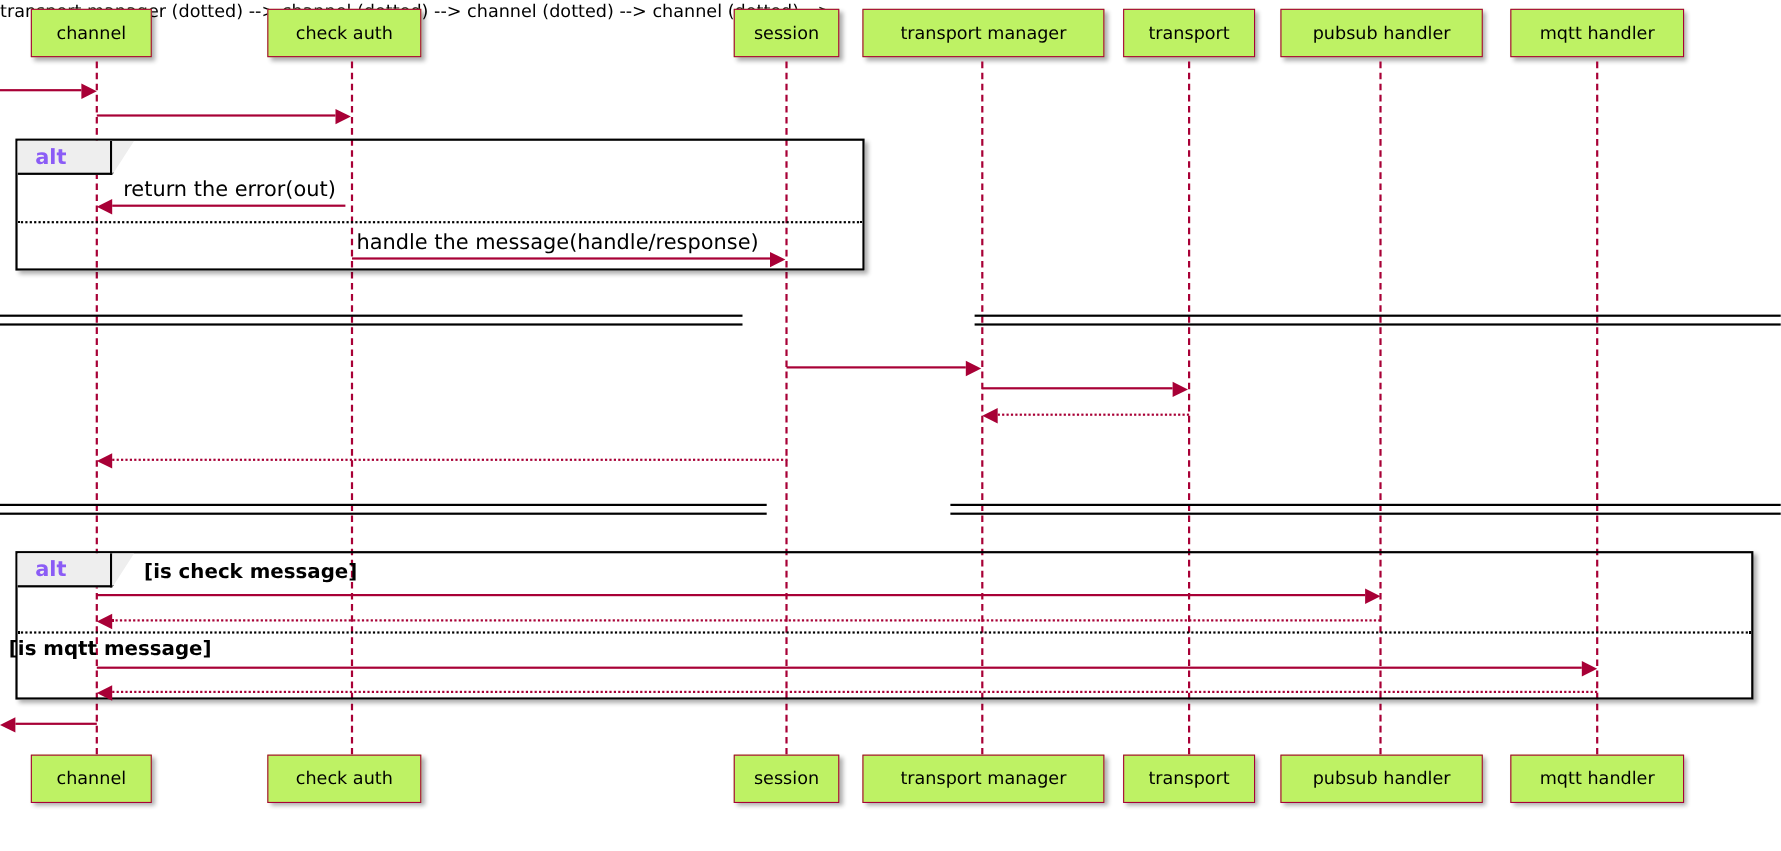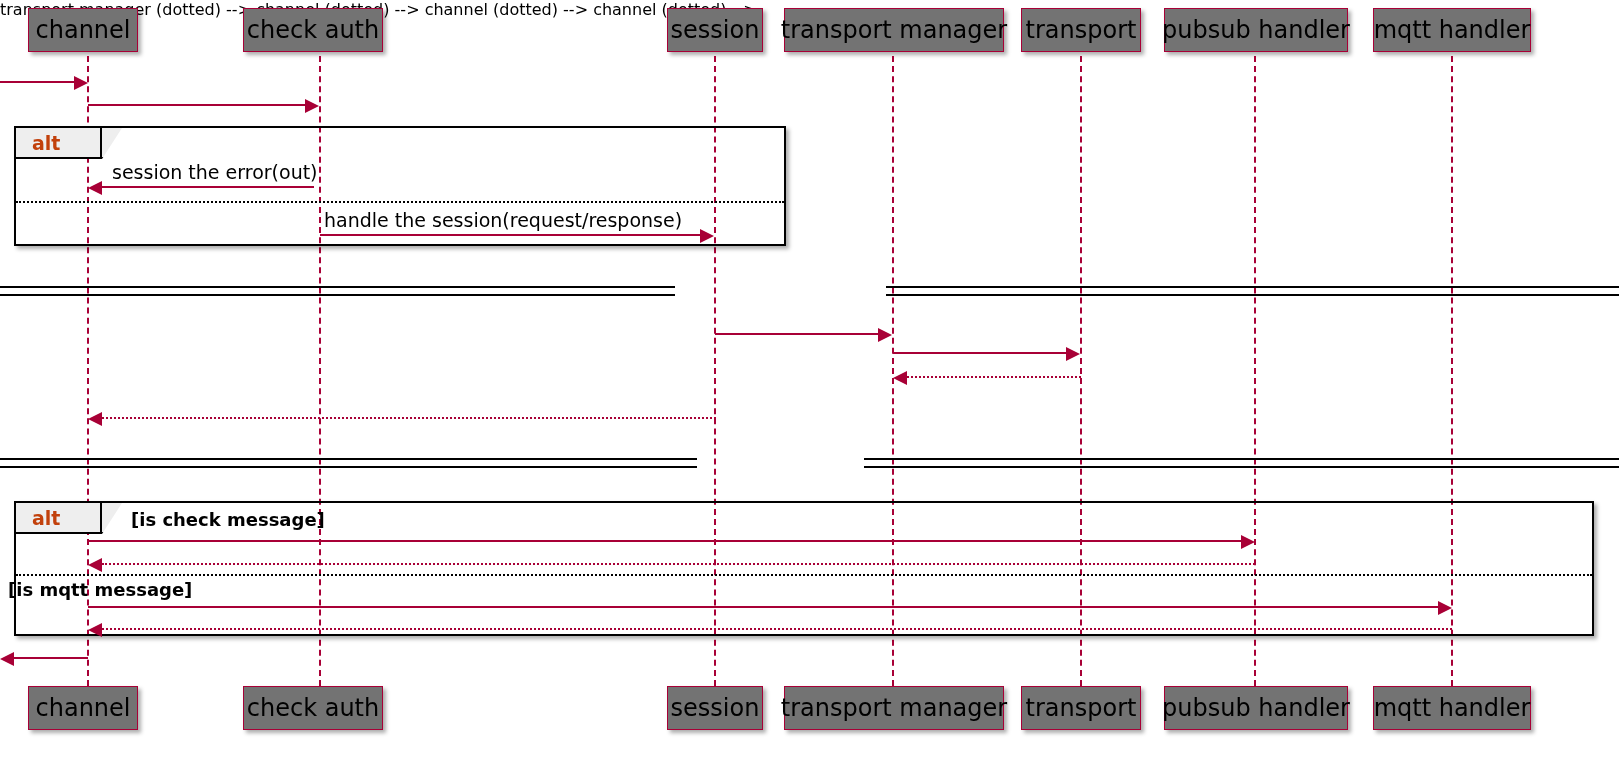--- a/index.html
+++ b/index.html
@@ -15,24 +15,24 @@
     position: relative;
     width: 1619px;
     height: 774px;
     background: #ffffff;
     overflow: hidden;
   }
   
   .participant {
     position: absolute;
     box-sizing: border-box;
-    background: #737373;
+    background: #bef264;
     border: 1.5px solid #A80036;
     color: #000000;
-    font-size: 24px;
+    font-size: 16px;
     line-height: 1;
     display: flex;
     align-items: center;
     justify-content: center;
     height: 44px;
     box-shadow: 3px 3px 4px rgba(0,0,0,0.32);
     white-space: nowrap;
   }
   
   .lifeline {
@@ -90,21 +90,21 @@
     top: 0;
     height: 31px;
     background: #EEEEEE;
     border-right: 2px solid #000000;
     border-bottom: 2px solid #000000;
     display: flex;
     align-items: center;
     padding: 0 14px 0 16px;
     font-size: 19px;
     font-weight: bold;
-    color: #c2410c;
+    color: #8b5cf6;
     box-sizing: border-box;
   }
   .group-tag-notch {
     position: absolute;
     top: 0;
     width: 20px;
     height: 31px;
     background: #EEEEEE;
     border-bottom: 2px solid #000000;
     box-sizing: border-box;
@@ -199,30 +199,30 @@
     <div class="group-tag" style="width:86px;">
       <span>alt</span>
     </div>
     <div class="group-tag-notch" style="left:86px;"></div>
   </div>
 
   
   <div class="msg" style="left:102px; top:186px; width:212px;">
     <span class="arrowhead left"></span>
   </div>
-  <div class="msg-label" style="left:112px; top:163px;">session the error(out)</div>
+  <div class="msg-label" style="left:112px; top:163px;">return the error(out)</div>
 
   
   <div class="group-divider" style="left:16px; top:201px; width:768px;"></div>
 
   
   <div class="msg" style="left:320px; top:234px; width:380px;">
     <span class="arrowhead right"></span>
   </div>
-  <div class="msg-label" style="left:324px; top:211px;">handle the session(request/response)</div>
+  <div class="msg-label" style="left:324px; top:211px;">handle the message(handle/response)</div>
 
   
   <div class="delimiter-line" style="left:0px; top:286px; width:675px;"></div>
   <div class="delimiter-line" style="left:0px; top:294px; width:675px;"></div>
   <div class="delimiter-line" style="left:886px; top:286px; width:733px;"></div>
   <div class="delimiter-line" style="left:886px; top:294px; width:733px;"></div>
 
   
   
   <div class="msg" style="left:715px; top:333px; width:163px;">

